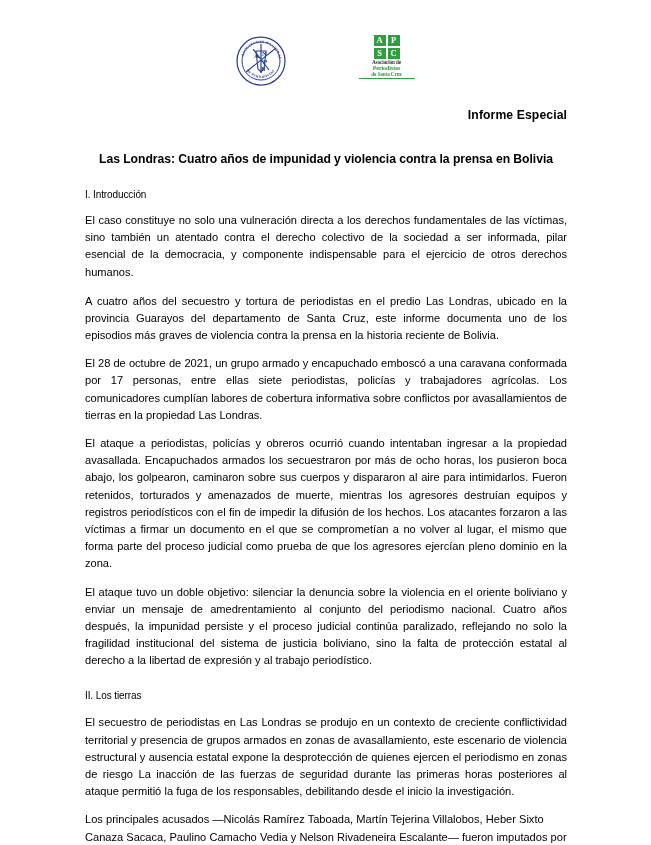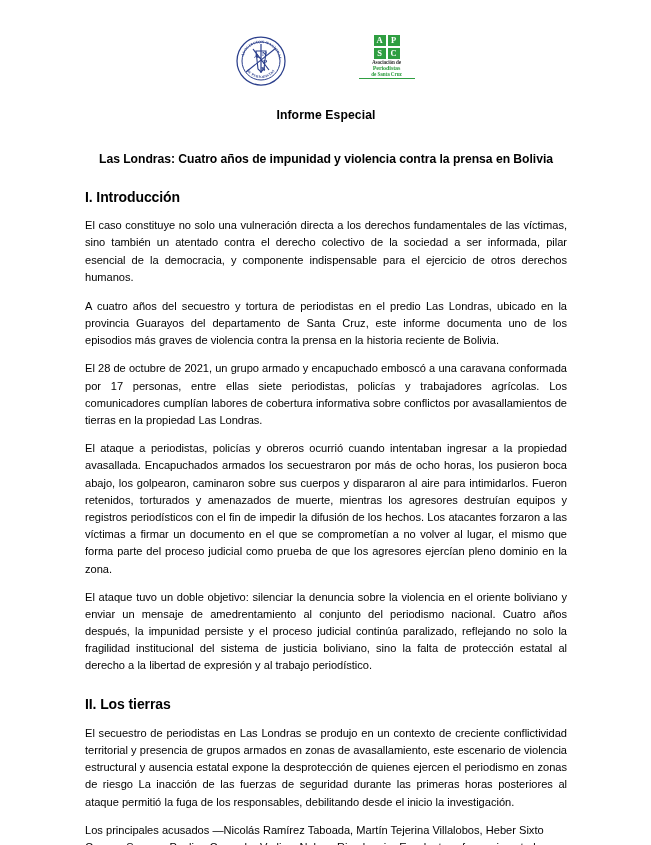--- a/index.html
+++ b/index.html
@@ -98,42 +98,42 @@
   }
 
   
   .doc {
     padding: 0 84px 0 85px;
     box-sizing: border-box;
     width: 651px;
   }
 
   .title-main {
-    text-align: center;
+    text-align: right;
     font-size: 12.2px;
     font-weight: bold;
     line-height: 1.35;
     margin-top: 18px;
     letter-spacing: 0.1px;
   }
   .title-sub {
     text-align: center;
     font-size: 12.2px;
     font-weight: bold;
     line-height: 1.35;
     margin-top: 28px;
     letter-spacing: -0.05px;
     white-space: nowrap;
     margin-left: -12px;
     margin-right: -12px;
   }
 
   h2.section {
-    font-size: 14px;
-    font-weight: bold;
+    font-size: 10px;
+    font-weight: normal;
     margin: 20px 0 0 0;
     line-height: 1.3;
     letter-spacing: -0.1px;
   }
 
   p.para {
     font-size: 11.1px;
     line-height: 1.55;
     margin: 11px 0 0 0;
     text-align: justify;

